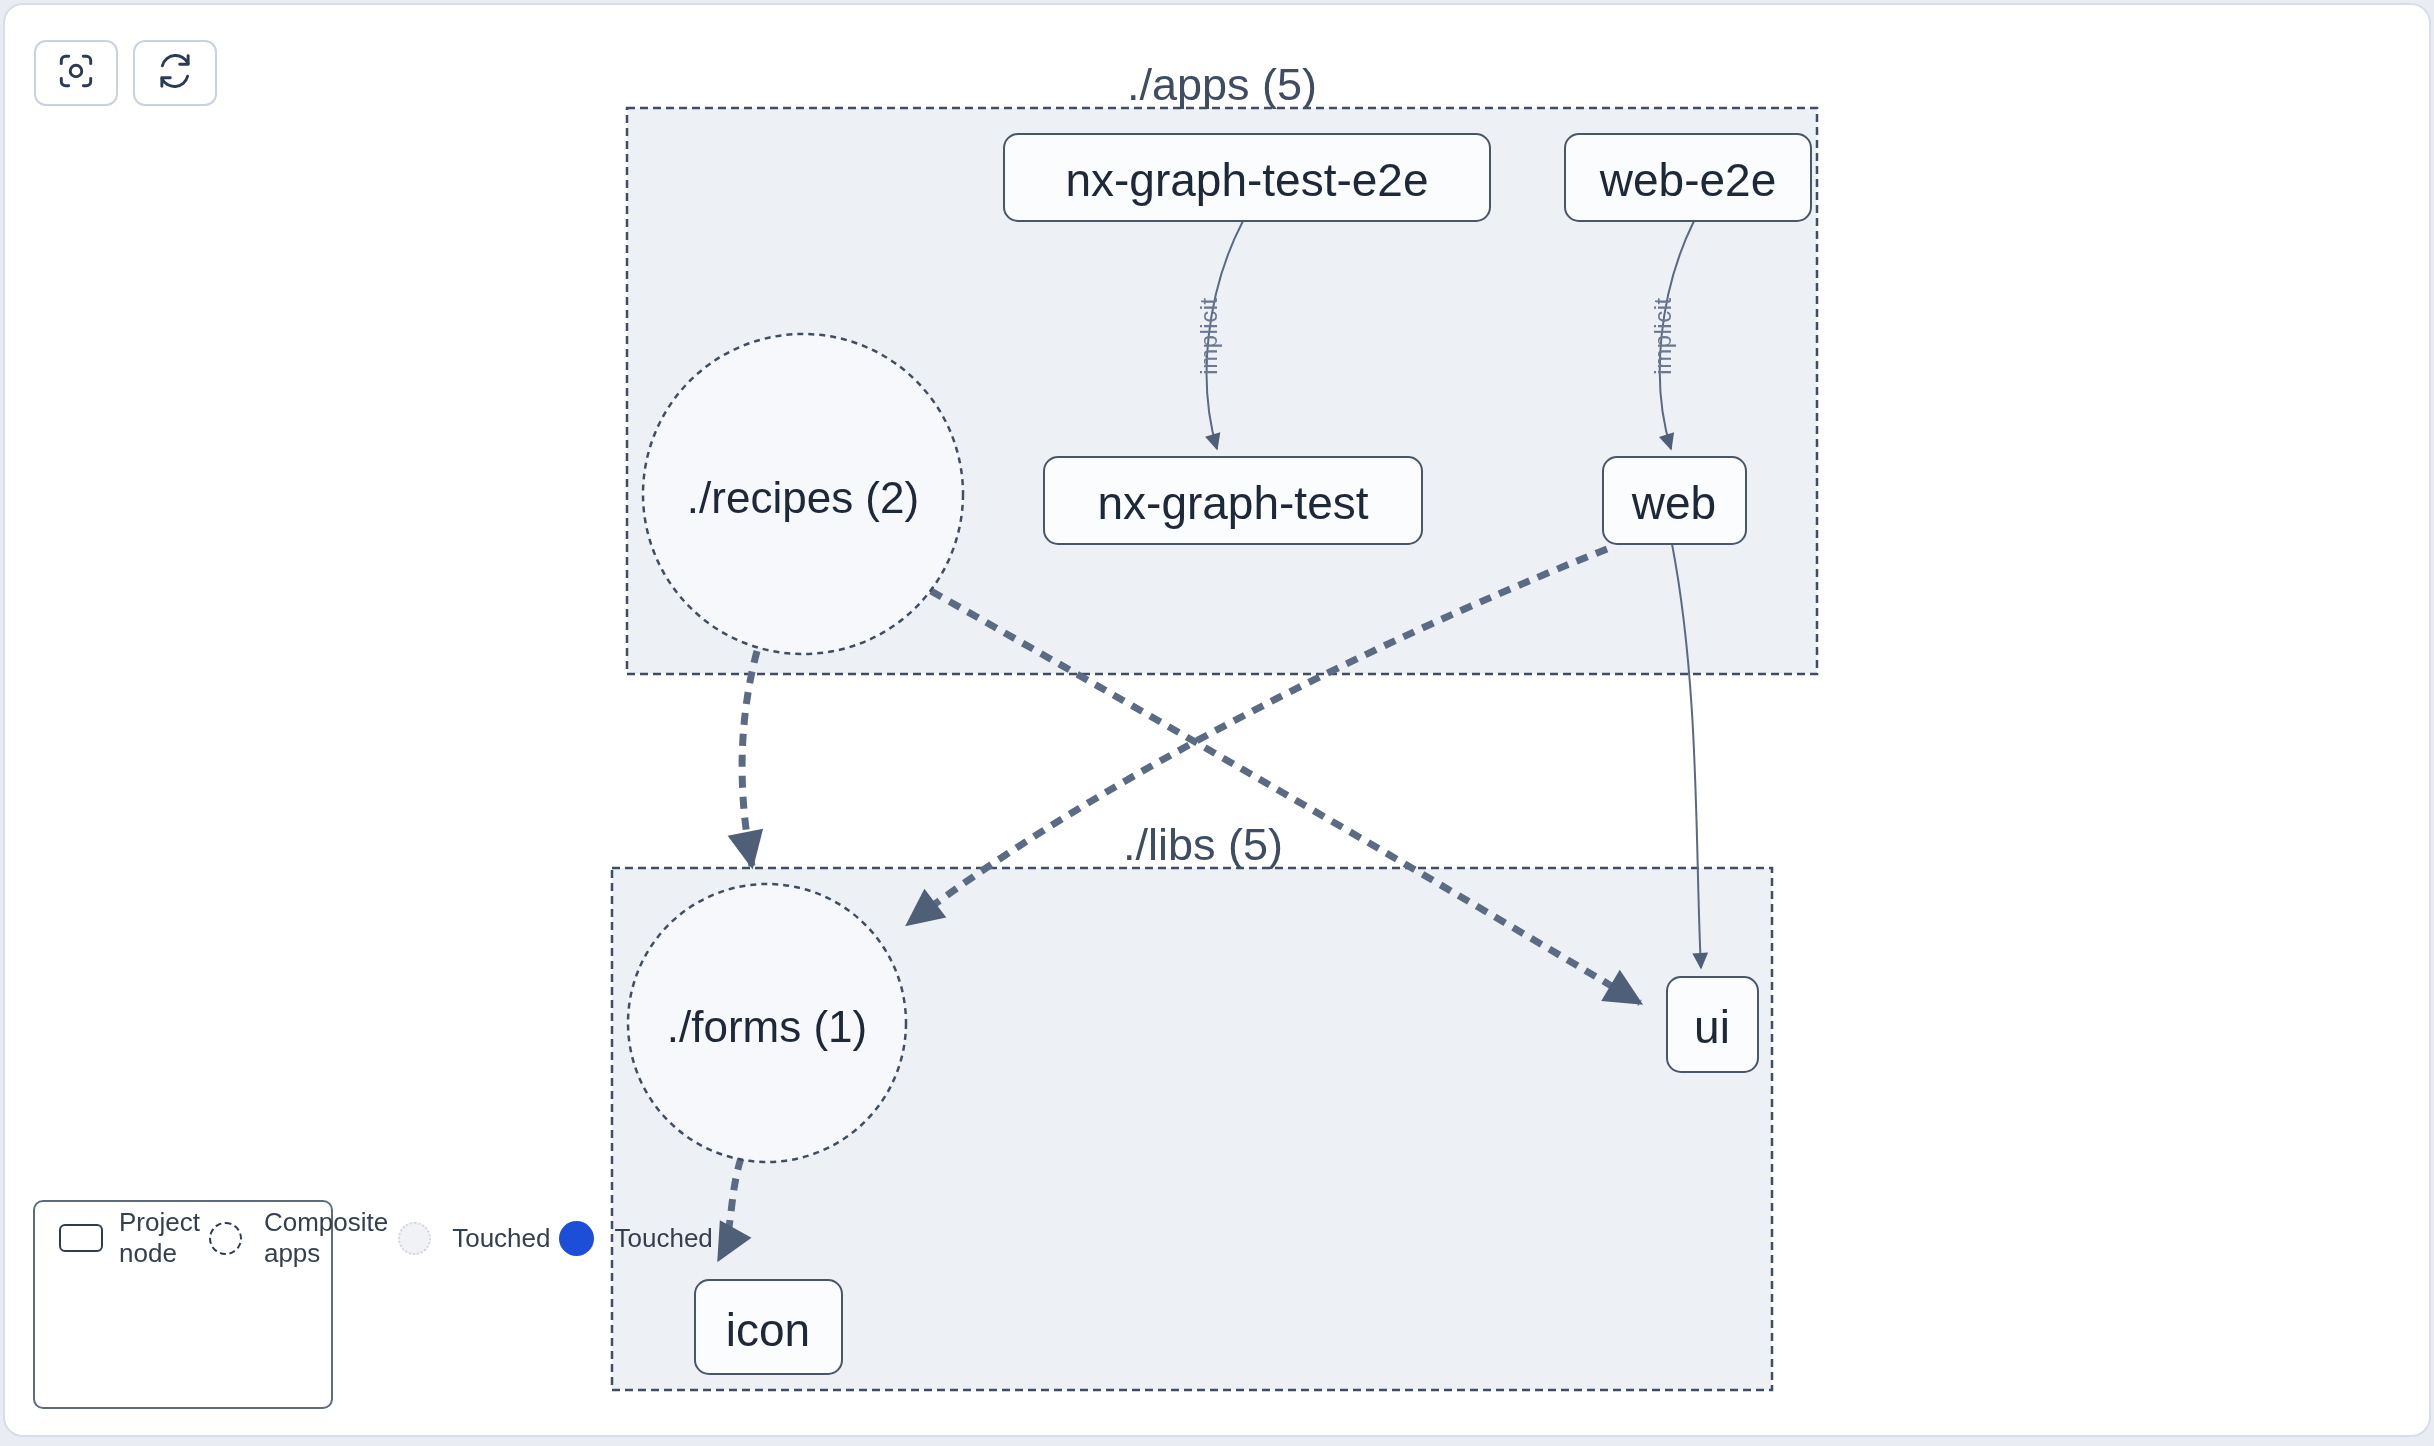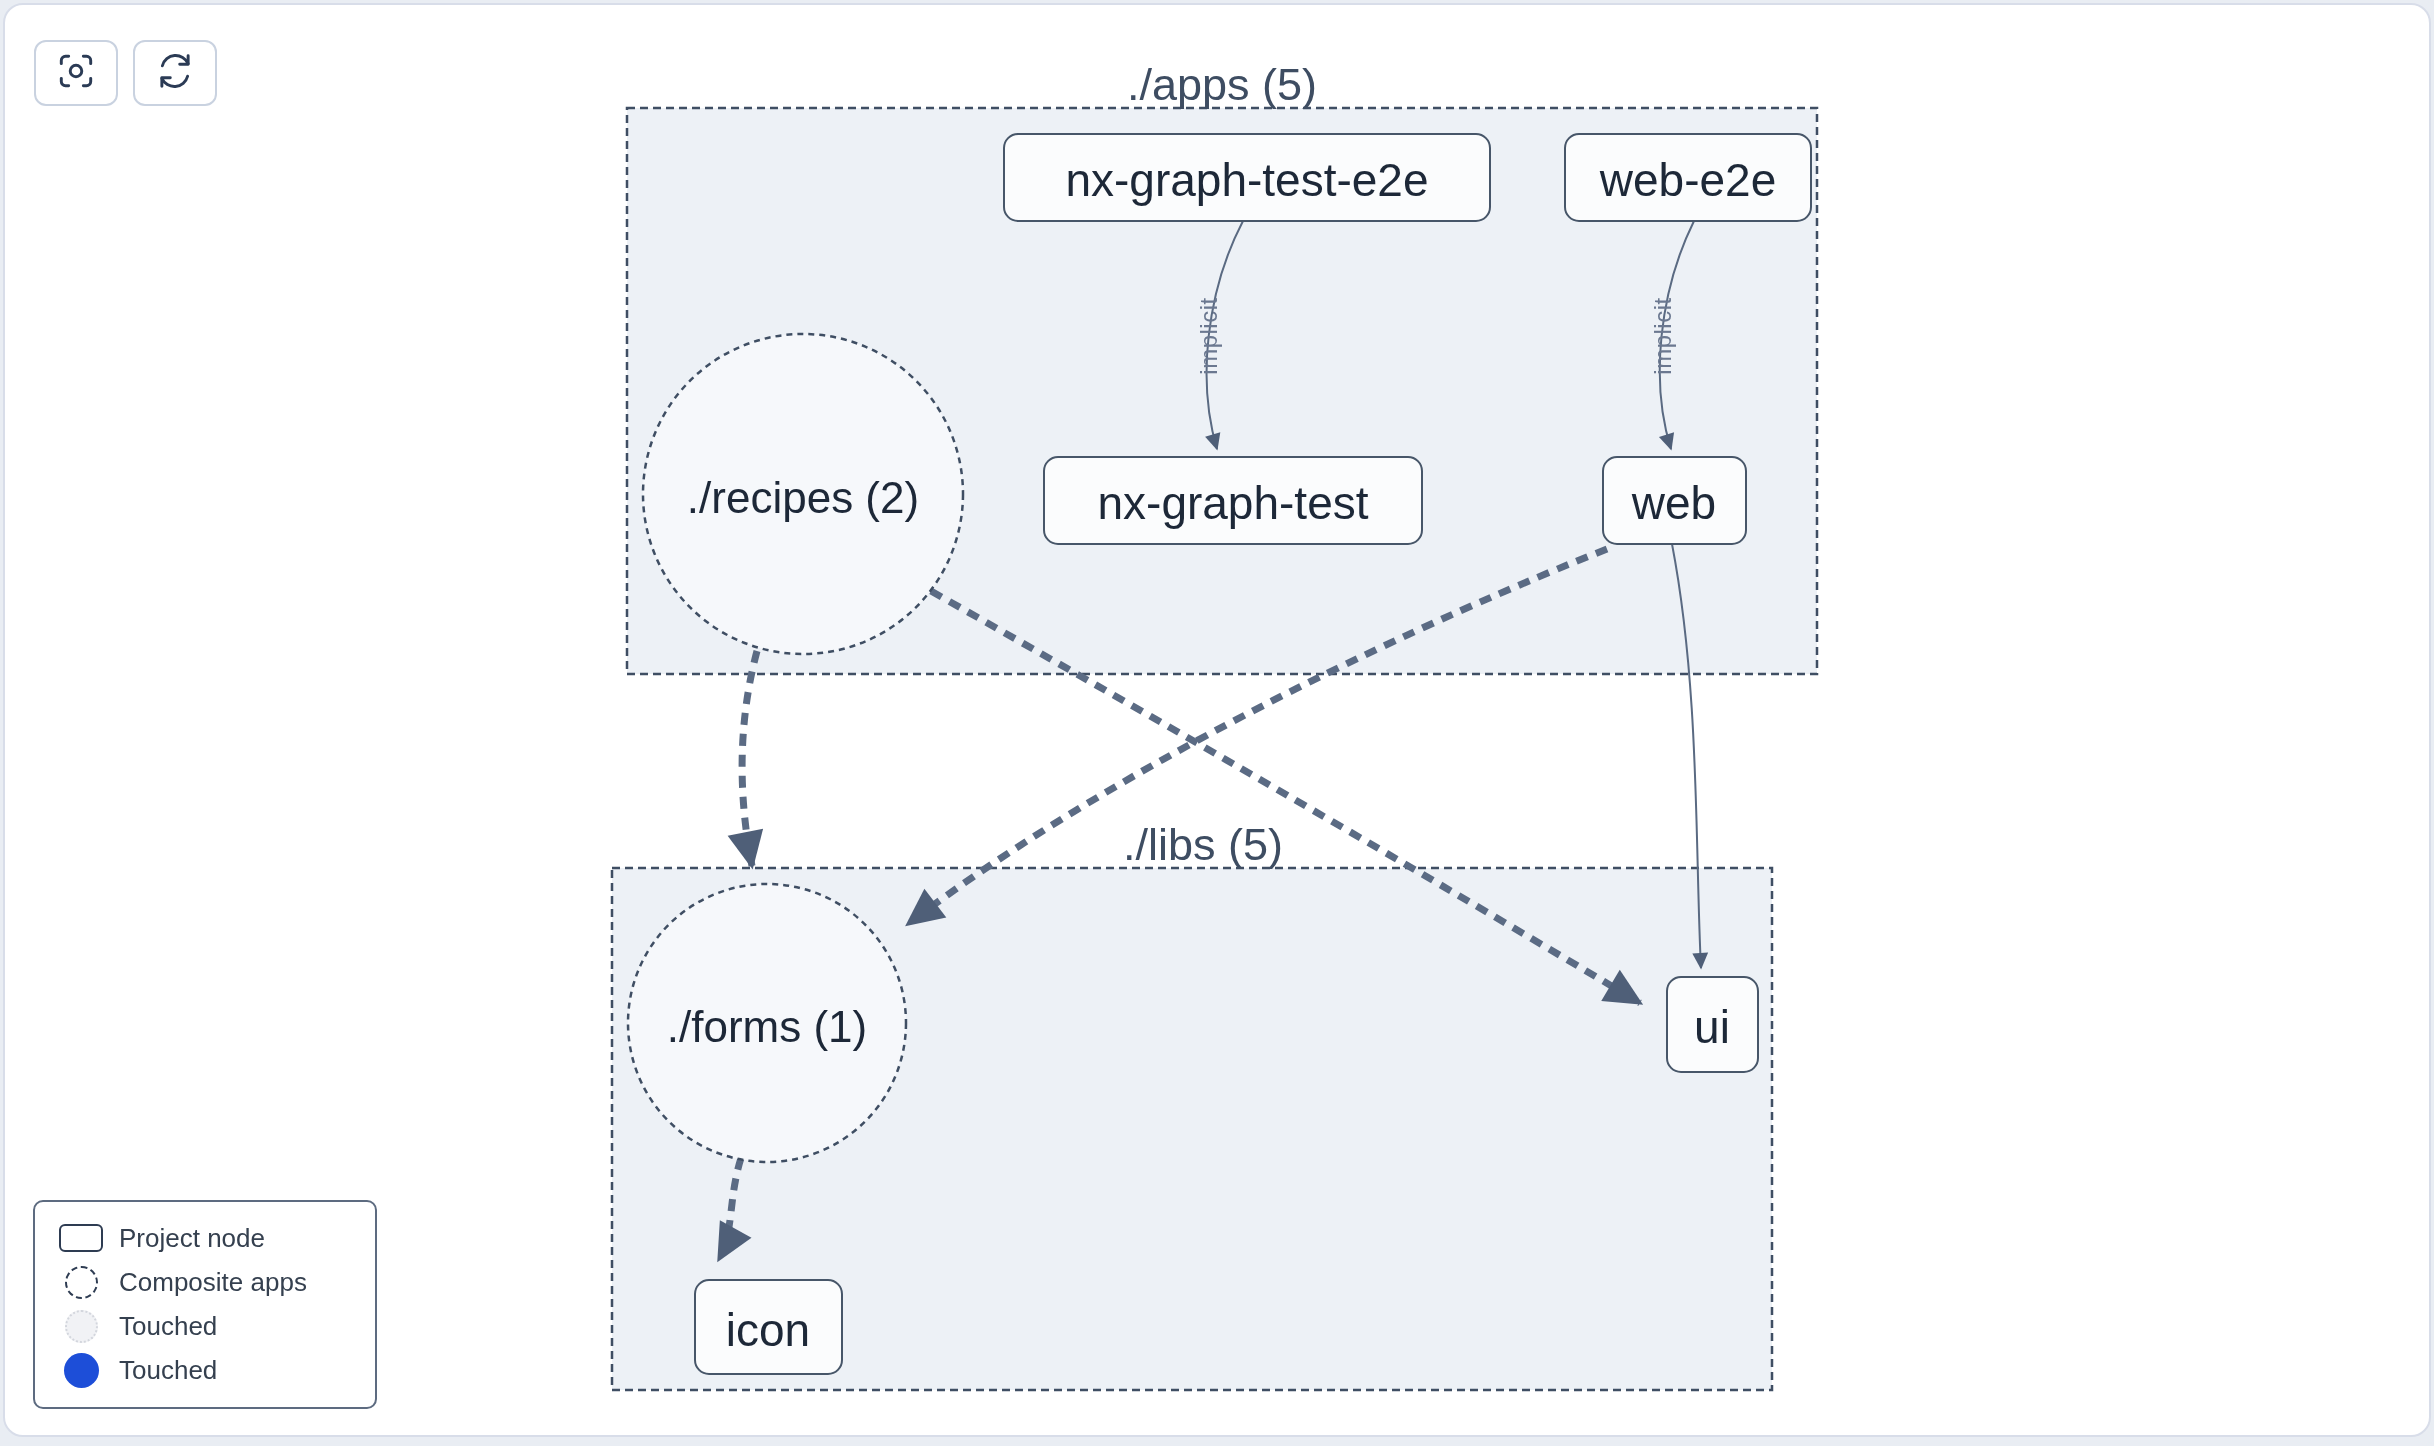--- a/index.html
+++ b/index.html
@@ -5,23 +5,23 @@
   html,body{margin:0;padding:0;width:2434px;height:1446px;background:#e9edf3;overflow:hidden;
             font-family:"Liberation Sans","DejaVu Sans",sans-serif;}
   #panel{position:absolute;left:3px;top:3px;width:2424px;height:1430px;background:#ffffff;
          border:2px solid #d8dde9;border-radius:20px;}
   #graph-svg{position:absolute;left:0;top:0;}
   .toolbar-btn{position:absolute;width:84px;height:66px;background:#ffffff;border:2px solid #c9d2e0;
                border-radius:12px;display:flex;align-items:center;justify-content:center;cursor:pointer;box-sizing:border-box;}
   #btn-focus{left:34px;top:40px;}
   #btn-refresh{left:133px;top:40px;}
   .toolbar-btn svg{stroke:#2b3b55;fill:none;stroke-width:2.8;stroke-linecap:round;stroke-linejoin:round;}
-  #legend{position:absolute;left:33px;top:1200px;width:344px;height:209px;background:#ffffff;
+  #legend{position:absolute;left:33px;top:1200px;width:300px;height:209px;background:#ffffff;
           border:2px solid #5d6b80;border-radius:10px;box-sizing:border-box;padding:16px 20px;
-          display:flex;flex-direction:column;justify-content:space-between;}
+          display:flex;flex-direction:row;justify-content:space-between;}
   .legend-row{display:flex;align-items:center;height:40px;}
   .legend-swatch-col{width:52px;display:flex;align-items:center;justify-content:center;flex:0 0 52px;}
   .legend-label{margin-left:12px;font-size:26px;color:#35404f;}
   .sw-project{width:44px;height:28px;border:2.5px solid #2e3c52;border-radius:6px;background:#fff;box-sizing:border-box;}
   .sw-composite{width:33px;height:33px;border:2.5px dashed #2e3c52;border-radius:50%;background:#fff;box-sizing:border-box;}
   .sw-affected{width:33px;height:33px;border:2px dotted #d3d6dd;border-radius:50%;background:#f1f2f5;box-sizing:border-box;}
   .sw-touched{width:35px;height:35px;border-radius:50%;}
   .cluster-rect{fill:#edf1f6;stroke:#3f4e63;stroke-width:2.5;stroke-dasharray:8 5;}
   .composite-circle{fill:#f6f8fb;stroke:#3f4e63;stroke-width:2.5;stroke-dasharray:6 5;cursor:pointer;}
   .node-rect{fill:#fbfcfd;stroke:#475669;stroke-width:2;cursor:pointer;}

